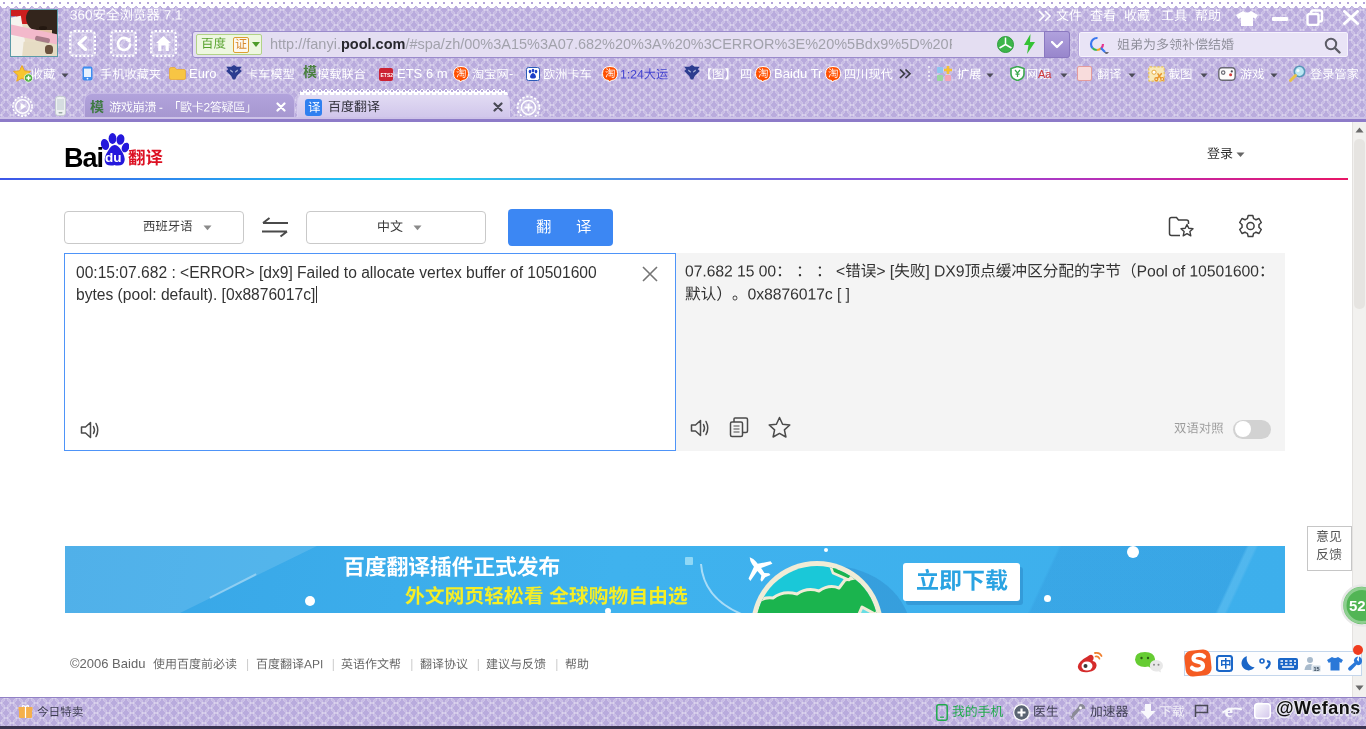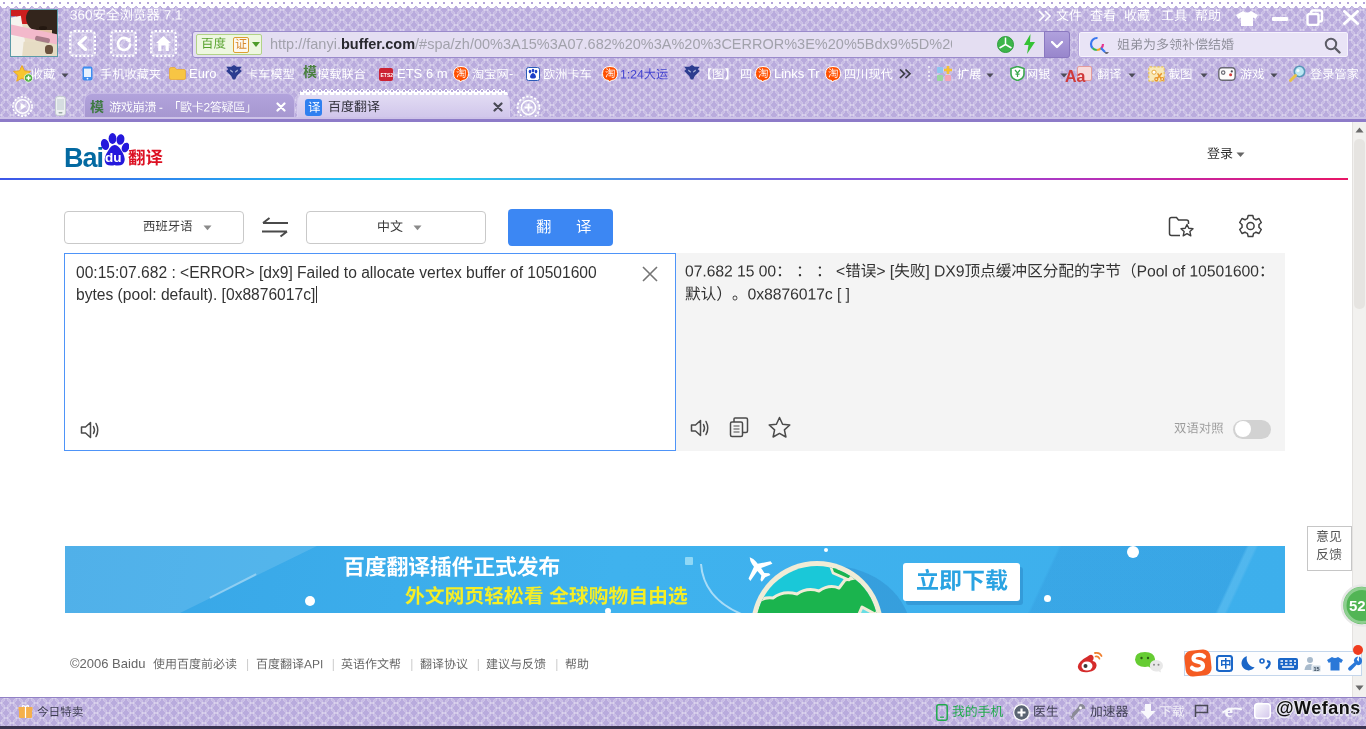--- a/index.html
+++ b/index.html
@@ -84,21 +84,21 @@
 <svg style="position:absolute;left:201px;top:37px;overflow:visible" width="28" height="17">
     <path transform="translate(0,10.69)" d="M2.2 -7V1H3.2V0.2H9.5V1H10.5V-7H6.2C6.4 -7.6 6.6 -8.3 6.7 -8.9H11.7V-9.8H0.8V-8.9H5.6C5.5 -8.3 5.4 -7.6 5.2 -7ZM3.2 -3H9.5V-0.7H3.2ZM3.2 -3.9V-6.2H9.5V-3.9Z M17.3 -8.1V-7H15.3V-6.2H17.3V-4.1H22.2V-6.2H24.2V-7H22.2V-8.1H21.3V-7H18.2V-8.1ZM21.3 -6.2V-4.9H18.2V-6.2ZM22 -2.5C21.4 -1.9 20.6 -1.4 19.7 -1C18.9 -1.4 18.1 -1.9 17.6 -2.5ZM15.5 -3.3V-2.5H17.1L16.7 -2.4C17.2 -1.7 17.9 -1.1 18.7 -0.6C17.5 -0.2 16.2 0 14.9 0.1C15 0.3 15.2 0.7 15.3 0.9C16.8 0.8 18.4 0.4 19.7 -0.1C20.9 0.5 22.4 0.8 24 1C24.1 0.8 24.3 0.4 24.5 0.2C23.1 0.1 21.9 -0.2 20.8 -0.6C21.9 -1.2 22.8 -2 23.3 -3L22.8 -3.4L22.6 -3.3ZM18.4 -10.3C18.6 -10 18.8 -9.6 18.9 -9.3H14.1V-5.9C14.1 -4 14 -1.3 13 0.6C13.2 0.7 13.6 0.9 13.8 1C14.8 -1 15 -3.9 15 -5.9V-8.4H24.4V-9.3H20C19.8 -9.7 19.6 -10.2 19.4 -10.6Z" fill="#55a12b"></path>
   </svg>
 <div class="ab" style="left:233px;top:36.5px;width:16px;height:16px;background:#fdf8ee;border:1px solid #dd9f33;border-radius:2px"></div>
 <svg style="position:absolute;left:235px;top:38px;overflow:visible" width="15" height="17">
     <path transform="translate(0,10.26)" d="M1.2 -9.2C1.9 -8.7 2.7 -7.9 3.1 -7.4L3.7 -8C3.3 -8.5 2.5 -9.3 1.8 -9.8ZM4.2 -0.4V0.5H11.5V-0.4H8.7V-4.3H11.1V-5.2H8.7V-8.3H11.3V-9.2H4.6V-8.3H7.8V-0.4H6.1V-6.1H5.3V-0.4ZM0.6 -6.3V-5.4H2.3V-1.3C2.3 -0.6 1.8 -0.2 1.6 0C1.8 0.1 2.1 0.4 2.2 0.6C2.4 0.4 2.7 0.1 4.7 -1.5C4.6 -1.7 4.5 -2 4.4 -2.3L3.2 -1.3V-6.3Z" fill="#d8882a"></path>
   </svg>
 <svg class="ab" style="left:252px;top:42px" width="9" height="6">
     <path d="M0 0 L8 0 L4 5 Z" fill="#4d9b2a"></path>
   </svg>
-<div class="ab" style="left:270px;top:36px;width:682px;height:18px;overflow:hidden;white-space:nowrap;font-size:14.5px;color:#a2a2ac">http://fanyi.<span style="color:#28282e;font-weight:bold">buffer.com</span>/#spa/zh/00%3A15%3A07.682%20%3A%20%3CERROR%3E%20%5Bdx9%5D%20Failed%20to%20allocate%20vertex</div>
+<div class="ab" style="left:270px;top:36px;width:682px;height:18px;overflow:hidden;white-space:nowrap;font-size:14.5px;color:#a2a2ac">http://fanyi.<span style="color:#28282e;font-weight:bold">pool.com</span>/#spa/zh/00%3A15%3A07.682%20%3A%20%3CERROR%3E%20%5Bdx9%5D%20Failed%20to%20allocate%20vertex</div>
 <svg class="ab" style="left:997px;top:36px" width="17" height="17">
     <circle cx="8.5" cy="8.5" r="8" fill="#3db54a"></circle>
 <g stroke="#fff" stroke-width="1.5" fill="none">
       <path d="M8.5 1.5 L8.5 8.5 M8.5 8.5 L14.5 12 M8.5 8.5 L2.5 12"></path>
     </g>
     <circle cx="8.5" cy="8.5" r="8" fill="none" stroke="#2f9e3e" stroke-width="1"></circle>
   </svg>
 <svg class="ab" style="left:1023px;top:34px" width="13" height="20">
     <path d="M7.5 0 L1 11 L5.5 11 L4 20 L12 8 L7 8 Z" fill="#35c235"></path>
   </svg>
@@ -196,21 +196,21 @@
   </svg>
 <svg style="position:absolute;left:700px;top:68px;overflow:visible" width="55" height="17">
     <path transform="translate(0,10.43)" d="M11.8 -10.3V-10.3H8.1V1H11.8V1C10.5 -0.1 9.4 -2.2 9.4 -4.6C9.4 -7.1 10.5 -9.1 11.8 -10.3Z M16.8 -3.4C17.8 -3.2 19 -2.8 19.7 -2.4L20.1 -3C19.4 -3.4 18.1 -3.8 17.2 -4ZM15.6 -1.9C17.2 -1.6 19.3 -1.2 20.5 -0.7L20.9 -1.4C19.7 -1.8 17.6 -2.3 16 -2.5ZM13.2 -9.7V1H14.1V0.5H22.5V1H23.4V-9.7ZM14.1 -0.4V-8.9H22.5V-0.4ZM17.3 -8.6C16.6 -7.6 15.6 -6.7 14.5 -6.1C14.7 -5.9 15.1 -5.7 15.2 -5.5C15.6 -5.8 15.9 -6.1 16.3 -6.4C16.7 -6 17.1 -5.6 17.6 -5.3C16.6 -4.8 15.4 -4.4 14.3 -4.2C14.5 -4.1 14.7 -3.7 14.8 -3.5C16 -3.8 17.2 -4.2 18.4 -4.8C19.4 -4.3 20.6 -3.9 21.7 -3.6C21.8 -3.8 22.1 -4.1 22.2 -4.3C21.2 -4.5 20.1 -4.8 19.1 -5.3C20.1 -5.9 20.8 -6.6 21.3 -7.4L20.8 -7.7L20.7 -7.7H17.5C17.7 -7.9 17.9 -8.1 18 -8.4ZM16.8 -6.9 16.9 -7H20.1C19.6 -6.5 19 -6.1 18.4 -5.7C17.8 -6 17.2 -6.4 16.8 -6.9Z M28.5 1V-10.3H24.8V-10.3C26.1 -9.1 27.2 -7.1 27.2 -4.6C27.2 -2.2 26.1 -0.1 24.8 1V1Z M41.1 -9.2V0.6H42V-0.4H50.1V0.5H51.1V-9.2ZM42 -1.2V-8.3H44.3C44.2 -5.3 44 -3.7 42.1 -2.9C42.3 -2.7 42.6 -2.4 42.7 -2.1C44.8 -3.2 45.1 -5 45.2 -8.3H46.9V-4.5C46.9 -3.5 47.1 -3.1 47.9 -3.1C48.1 -3.1 49 -3.1 49.3 -3.1C49.6 -3.1 49.9 -3.1 50 -3.2C50 -3.4 50 -3.7 49.9 -4C49.8 -3.9 49.4 -3.9 49.3 -3.9C49 -3.9 48.3 -3.9 48.1 -3.9C47.8 -3.9 47.8 -4.1 47.8 -4.5V-8.3H50.1V-1.2Z" fill="#ffffff"></path>
   </svg>
 <svg class="ab" style="left:755px;top:66px" width="16" height="16">
     <path d="M8 0.5 Q15.5 0.5 15.5 7.5 Q15.5 14 9.5 14.5 L7 16 L6.5 14.5 Q0.5 14 0.5 7.5 Q0.5 0.5 8 0.5 Z" fill="#ff5000" stroke="#fff" stroke-width="1"></path>
   </svg>
 <svg style="position:absolute;left:758px;top:68px;overflow:visible" width="13" height="15">
     <path transform="translate(0,8.98)" d="M1 -8.1C1.5 -7.8 2.3 -7.4 2.6 -7.1L3.1 -7.7C2.7 -8 2 -8.4 1.5 -8.7ZM0.4 -5.3C0.9 -5 1.6 -4.6 2 -4.3L2.5 -5C2.1 -5.2 1.4 -5.6 0.9 -5.8ZM0.7 0.1 1.4 0.6C1.9 -0.4 2.4 -1.7 2.8 -2.8L2.2 -3.2C1.8 -2.1 1.1 -0.7 0.7 0.1ZM4.4 -8.8C4 -7.5 3.2 -6.2 2.3 -5.4C2.5 -5.3 2.8 -5.1 3 -4.9C3.4 -5.4 3.8 -5.9 4.1 -6.5H8.9C8.9 -2 8.8 -0.4 8.5 -0C8.4 0.1 8.3 0.1 8.1 0.1C7.9 0.1 7.2 0.1 6.6 0.1C6.7 0.3 6.8 0.6 6.8 0.8C7.4 0.8 8 0.9 8.4 0.8C8.7 0.8 9 0.7 9.2 0.4C9.6 -0.1 9.6 -1.8 9.7 -6.8C9.7 -6.9 9.7 -7.2 9.7 -7.2H4.5C4.8 -7.7 5 -8.2 5.2 -8.6ZM3.7 -2.6V-0.7H7.9V-2.6H7.2V-1.3H6.2V-3.1H8.3V-3.7H6.2V-4.8H7.9V-5.4H5C5.2 -5.7 5.3 -5.9 5.4 -6.2L4.7 -6.4C4.4 -5.6 4 -4.8 3.4 -4.2C3.6 -4.1 3.9 -4 4.1 -3.9C4.3 -4.1 4.5 -4.4 4.7 -4.8H5.5V-3.7H3.2V-3.1H5.5V-1.3H4.4V-2.6Z" fill="#ffffff"></path>
   </svg>
-<div class="ab" style="left:774px;top:66px;font-size:13px;color:#ffffff">Links Tr</div>
+<div class="ab" style="left:774px;top:66px;font-size:13px;color:#ffffff">Baidu Tr</div>
 <svg class="ab" style="left:825px;top:66px" width="16" height="16">
     <path d="M8 0.5 Q15.5 0.5 15.5 7.5 Q15.5 14 9.5 14.5 L7 16 L6.5 14.5 Q0.5 14 0.5 7.5 Q0.5 0.5 8 0.5 Z" fill="#ff5000" stroke="#fff" stroke-width="1"></path>
   </svg>
 <svg style="position:absolute;left:828px;top:68px;overflow:visible" width="13" height="15">
     <path transform="translate(0,8.98)" d="M1 -8.1C1.5 -7.8 2.3 -7.4 2.6 -7.1L3.1 -7.7C2.7 -8 2 -8.4 1.5 -8.7ZM0.4 -5.3C0.9 -5 1.6 -4.6 2 -4.3L2.5 -5C2.1 -5.2 1.4 -5.6 0.9 -5.8ZM0.7 0.1 1.4 0.6C1.9 -0.4 2.4 -1.7 2.8 -2.8L2.2 -3.2C1.8 -2.1 1.1 -0.7 0.7 0.1ZM4.4 -8.8C4 -7.5 3.2 -6.2 2.3 -5.4C2.5 -5.3 2.8 -5.1 3 -4.9C3.4 -5.4 3.8 -5.9 4.1 -6.5H8.9C8.9 -2 8.8 -0.4 8.5 -0C8.4 0.1 8.3 0.1 8.1 0.1C7.9 0.1 7.2 0.1 6.6 0.1C6.7 0.3 6.8 0.6 6.8 0.8C7.4 0.8 8 0.9 8.4 0.8C8.7 0.8 9 0.7 9.2 0.4C9.6 -0.1 9.6 -1.8 9.7 -6.8C9.7 -6.9 9.7 -7.2 9.7 -7.2H4.5C4.8 -7.7 5 -8.2 5.2 -8.6ZM3.7 -2.6V-0.7H7.9V-2.6H7.2V-1.3H6.2V-3.1H8.3V-3.7H6.2V-4.8H7.9V-5.4H5C5.2 -5.7 5.3 -5.9 5.4 -6.2L4.7 -6.4C4.4 -5.6 4 -4.8 3.4 -4.2C3.6 -4.1 3.9 -4 4.1 -3.9C4.3 -4.1 4.5 -4.4 4.7 -4.8H5.5V-3.7H3.2V-3.1H5.5V-1.3H4.4V-2.6Z" fill="#ffffff"></path>
   </svg>
 <svg style="position:absolute;left:844px;top:68px;overflow:visible" width="51" height="17">
     <path transform="translate(0,10.43)" d="M1.1 -9.2V0.6H2V-0.4H10.2V0.5H11.1V-9.2ZM2 -1.2V-8.3H4.3C4.2 -5.3 4 -3.7 2.1 -2.9C2.3 -2.7 2.6 -2.4 2.7 -2.1C4.8 -3.2 5.1 -5 5.2 -8.3H6.9V-4.5C6.9 -3.5 7.1 -3.1 8 -3.1C8.1 -3.1 9 -3.1 9.3 -3.1C9.6 -3.1 9.9 -3.1 10 -3.2C10 -3.4 10 -3.7 10 -4C9.8 -3.9 9.5 -3.9 9.3 -3.9C9.1 -3.9 8.3 -3.9 8.1 -3.9C7.8 -3.9 7.8 -4.1 7.8 -4.5V-8.3H10.2V-1.2Z M14.1 -9.6V-5.4C14.1 -3.3 14 -1.2 12.5 0.4C12.8 0.6 13.1 0.9 13.3 1.1C14.9 -0.7 15.1 -3.1 15.1 -5.4V-9.6ZM18 -9.1V-0.1H18.9V-9.1ZM22.1 -9.6V1H23.1V-9.6Z M29.7 -9.7V-3.2H30.5V-8.8H34.2V-3.2H35.1V-9.7ZM24.9 -1.2 25.1 -0.3C26.3 -0.7 27.8 -1.1 29.3 -1.6L29.2 -2.4L27.6 -2V-5H28.9V-5.9H27.6V-8.6H29.1V-9.4H25.1V-8.6H26.7V-5.9H25.3V-5H26.7V-1.7C26 -1.5 25.4 -1.3 24.9 -1.2ZM31.9 -7.8V-5.5C31.9 -3.5 31.5 -1.2 28.5 0.4C28.6 0.5 28.9 0.8 29 1C31 -0 32 -1.5 32.5 -3V-0.4C32.5 0.4 32.8 0.7 33.6 0.7H34.7C35.8 0.7 35.9 0.2 36.1 -1.8C35.8 -1.8 35.5 -1.9 35.3 -2.1C35.2 -0.4 35.2 -0 34.7 -0H33.7C33.4 -0 33.3 -0.1 33.3 -0.5V-3.4H32.6C32.7 -4.1 32.8 -4.8 32.8 -5.4V-7.8Z M45.3 -9.6C46 -8.9 46.9 -8.1 47.3 -7.5L48 -8C47.6 -8.6 46.7 -9.4 46 -10ZM43.3 -10.1C43.3 -8.8 43.4 -7.6 43.5 -6.4L40.6 -6.1L40.7 -5.2L43.6 -5.6C44.1 -1.7 45.1 0.8 47.1 1C47.7 1 48.2 0.4 48.5 -1.7C48.3 -1.8 47.9 -2 47.7 -2.2C47.6 -0.8 47.4 -0.1 47.1 -0.1C45.7 -0.2 44.9 -2.4 44.5 -5.7L48.3 -6.1L48.1 -7L44.4 -6.6C44.3 -7.6 44.2 -8.8 44.2 -10.1ZM40.4 -10.1C39.6 -8.2 38.3 -6.3 36.9 -5.1C37 -4.9 37.3 -4.5 37.4 -4.2C38 -4.7 38.5 -5.4 39 -6V1H40V-7.4C40.5 -8.1 40.9 -9 41.3 -9.8Z" fill="#ffffff"></path>
   </svg>
 <svg class="ab" style="left:899px;top:68.5px" width="13" height="10">
@@ -233,21 +233,21 @@
     <path d="M7.5 0.5 L14 2.5 L14 8 Q14 12.5 7.5 14.5 Q1 12.5 1 8 L1 2.5 Z" fill="#fff" stroke="#3aa94e" stroke-width="1.6"></path>
     <path d="M5 4 L7.5 7 L10 4 M7.5 7 L7.5 11 M5.5 8.2 L9.5 8.2" stroke="#3aa94e" stroke-width="1.2" fill="none"></path>
   </svg>
 <svg style="position:absolute;left:1026px;top:68px;overflow:visible" width="27" height="17">
     <path transform="translate(0,10.43)" d="M2.4 -6.5C2.9 -5.9 3.5 -5.1 4.1 -4.3C3.6 -3 3 -1.9 2.1 -1.1C2.3 -1 2.7 -0.7 2.8 -0.6C3.6 -1.3 4.1 -2.3 4.6 -3.5C5 -2.9 5.3 -2.4 5.6 -1.9L6.2 -2.5C5.9 -3 5.5 -3.7 5 -4.4C5.3 -5.4 5.6 -6.5 5.8 -7.7L4.9 -7.8C4.8 -6.9 4.6 -6 4.4 -5.2C3.9 -5.9 3.4 -6.5 2.9 -7.1ZM5.9 -6.5C6.5 -5.9 7 -5.1 7.6 -4.3C7.1 -2.9 6.4 -1.8 5.5 -1C5.7 -0.9 6.1 -0.6 6.2 -0.5C7 -1.3 7.6 -2.2 8.1 -3.4C8.5 -2.7 8.9 -2.1 9.1 -1.5L9.7 -2.1C9.5 -2.7 9 -3.5 8.5 -4.4C8.8 -5.4 9 -6.5 9.2 -7.7L8.4 -7.8C8.2 -6.9 8.1 -6 7.9 -5.2C7.4 -5.8 7 -6.5 6.5 -7ZM1.1 -9.5V1H2V-8.6H10.2V-0.2C10.2 -0 10.2 0 9.9 0C9.7 0.1 8.9 0.1 8.1 0C8.2 0.3 8.4 0.7 8.4 0.9C9.5 1 10.2 0.9 10.6 0.8C11 0.6 11.2 0.3 11.2 -0.2V-9.5Z M22.3 -6.7V-5.2H18.7V-6.7ZM22.3 -7.4H18.7V-8.9H22.3ZM17.8 1C18 0.8 18.4 0.7 20.9 0C20.9 -0.2 20.9 -0.6 20.9 -0.8L18.7 -0.3V-4.4H19.8C20.4 -1.9 21.5 -0 23.4 0.9C23.6 0.6 23.8 0.3 24 0.1C23.1 -0.3 22.3 -1 21.7 -1.9C22.4 -2.2 23.2 -2.8 23.8 -3.3L23.2 -4C22.7 -3.5 22 -2.9 21.3 -2.5C21 -3.1 20.8 -3.7 20.6 -4.4H23.2V-9.7H17.8V-0.6C17.8 -0.1 17.6 0.1 17.4 0.2C17.5 0.4 17.7 0.8 17.8 1ZM14.4 -10.2C14 -9.1 13.3 -8 12.6 -7.3C12.8 -7.1 13 -6.6 13.1 -6.4C13.5 -6.8 13.9 -7.4 14.3 -8H17.1V-8.9H14.7C14.9 -9.2 15.1 -9.6 15.2 -10ZM14.5 0.9C14.7 0.7 15.1 0.5 17.4 -0.7C17.3 -0.9 17.3 -1.2 17.2 -1.5L15.5 -0.6V-3.4H17.3V-4.2H15.5V-5.8H17V-6.7H13.5V-5.8H14.6V-4.2H12.9V-3.4H14.6V-0.7C14.6 -0.2 14.3 0 14.2 0.1C14.3 0.3 14.5 0.7 14.5 0.9Z" fill="#ffffff"></path>
   </svg>
 <svg class="ab" style="left:1060px;top:72.5px" width="8" height="5">
     <path d="M0.5 0.5 L7.5 0.5 L4 4.5 Z" fill="#4c4c58"></path>
   </svg>
 <div class="ab" style="left:1077px;top:66px;width:15px;height:15px;background:#f8dcdc;border:1px solid #e49c9c;border-radius:2px"></div>
-<div class="ab" style="left:1065px;top:67.5px;font-size:16px;font-weight:bold;color:#d03a3a">Aa</div>
+<div class="ab" style="left:1038px;top:67.5px;font-size:11px;font-weight:normal;color:#d03a3a">Aa</div>
 <svg style="position:absolute;left:1097px;top:68px;overflow:visible" width="27" height="17">
     <path transform="translate(0,10.43)" d="M6.2 -7.5C6.6 -6.7 6.9 -5.7 7 -5.1L7.7 -5.3C7.5 -5.9 7.2 -6.9 6.8 -7.7ZM9 -7.5C9.3 -6.8 9.6 -5.7 9.7 -5.1L10.4 -5.3C10.3 -5.9 9.9 -6.9 9.6 -7.7ZM4.9 -9C4.8 -8.5 4.5 -7.8 4.2 -7.3H3.8V-9.2C4.6 -9.3 5.3 -9.4 5.8 -9.5L5.3 -10.2C4.2 -9.9 2.3 -9.7 0.7 -9.6C0.8 -9.4 0.9 -9.1 0.9 -8.9C1.6 -9 2.3 -9 3 -9.1V-7.3H0.6V-6.6H2.7C2.1 -5.8 1.2 -4.9 0.4 -4.5C0.6 -4.3 0.8 -3.9 0.8 -3.7L1 -3.8V1H1.7V0.3H5V0.8H5.7V-3.9H1.1C1.8 -4.4 2.5 -5.2 3 -5.9V-4.1H3.8V-5.9C4.4 -5.4 5.3 -4.7 5.6 -4.4L6.1 -5.1C5.8 -5.3 4.5 -6.2 3.9 -6.6H5.9V-7.3H4.9C5.2 -7.7 5.4 -8.3 5.6 -8.8ZM1.2 -8.7C1.4 -8.2 1.6 -7.7 1.7 -7.3L2.4 -7.5C2.3 -7.9 2 -8.4 1.8 -8.8ZM3.1 -1.5V-0.5H1.7V-1.5ZM3.8 -1.5H5V-0.5H3.8ZM3.1 -2.2H1.7V-3.2H3.1ZM3.8 -2.2V-3.2H5V-2.2ZM6 -2.4 6.4 -1.8C6.9 -2.3 7.4 -2.8 7.9 -3.4V-0.1C7.9 0.1 7.8 0.1 7.7 0.1C7.6 0.1 7.1 0.1 6.7 0.1C6.8 0.3 6.9 0.7 6.9 0.9C7.6 0.9 8 0.9 8.3 0.8C8.6 0.6 8.6 0.4 8.6 -0.1V-9.7H6.2V-8.9H7.9V-4.4C7.2 -3.6 6.5 -2.9 6 -2.4ZM8.8 -2.6 9.2 -1.9C9.7 -2.4 10.1 -2.9 10.6 -3.4V-0.1C10.6 0.1 10.5 0.1 10.4 0.1C10.2 0.1 9.8 0.1 9.3 0.1C9.4 0.3 9.5 0.7 9.6 0.9C10.2 0.9 10.7 0.9 11 0.8C11.3 0.6 11.4 0.4 11.4 -0.1V-9.7H8.9V-8.9H10.6V-4.4C9.9 -3.7 9.3 -3 8.8 -2.6Z M13.4 -9.5C14 -8.9 14.6 -8 14.8 -7.4L15.6 -7.9C15.3 -8.5 14.7 -9.3 14.1 -10ZM19.7 -5V-4H17.2V-3.1H19.7V-1.8H16.6V-1.5L16.4 -2L15.4 -1.2V-6.4H12.8V-5.6H14.5V-1.2C14.5 -0.6 14.1 -0.2 13.9 0C14 0.1 14.3 0.5 14.4 0.7C14.6 0.5 14.8 0.2 16.6 -1.1V-1H19.7V1H20.6V-1H23.8V-1.8H20.6V-3.1H23V-4H20.6V-5ZM22 -8.8C21.5 -8.1 20.9 -7.5 20.2 -7C19.5 -7.5 18.9 -8.1 18.5 -8.8ZM16.7 -9.6V-8.8H17.6C18.1 -7.9 18.7 -7.2 19.4 -6.6C18.4 -6 17.2 -5.5 16.1 -5.3C16.3 -5.1 16.5 -4.7 16.6 -4.5C17.8 -4.8 19.1 -5.3 20.2 -6C21.1 -5.4 22.3 -4.9 23.5 -4.6C23.6 -4.8 23.9 -5.2 24.1 -5.4C22.9 -5.6 21.9 -6 20.9 -6.5C21.9 -7.3 22.8 -8.2 23.3 -9.3L22.7 -9.6L22.6 -9.6Z" fill="#ffffff"></path>
   </svg>
 <svg class="ab" style="left:1128px;top:72.5px" width="8" height="5">
     <path d="M0.5 0.5 L7.5 0.5 L4 4.5 Z" fill="#4c4c58"></path>
   </svg>
 <svg class="ab" style="left:1148px;top:66px" width="17" height="16">
     <rect x="0.8" y="0.8" width="15.4" height="14.4" rx="1" fill="#f9e9b8" stroke="#e8c35a" stroke-width="1.2" stroke-dasharray="2.2 1.6"></rect>
 <circle cx="6" cy="6.2" r="2.1" fill="#fff" stroke="#e8a93a"></circle>
     <path d="M9 12.8 L13.8 7.2 M9.6 7.4 L13 12.6" stroke="#e8952c" stroke-width="1.5"></path>
@@ -315,21 +315,21 @@
     <path d="M1.5 1.5 L8.5 8.5 M8.5 1.5 L1.5 8.5" stroke="#4a4a56" stroke-width="2.2" stroke-linecap="round"></path>
   </svg>
 <svg class="ab" style="left:515px;top:94px" width="27" height="27">
 <circle cx="13.5" cy="13.5" r="11" fill="rgba(255,255,255,.18)" stroke="#fff" stroke-width="1.8" stroke-dasharray="2.4 1.7"></circle>
 <circle cx="13.5" cy="13.5" r="7" fill="none" stroke="#fff" stroke-width="1.5"></circle>
 <path d="M13.5 9.5 L13.5 17.5 M9.5 13.5 L17.5 13.5" stroke="#fff" stroke-width="1.8"></path>
   </svg>
 <div class="ab" style="left:0;top:117px;width:1366px;height:1.5px;background:#cdc2e8"></div>
 <div class="ab" style="left:0;top:118.5px;width:1366px;height:3.5px;background:#8d7bc8"></div>
 <div class="ab" style="left:0;top:122px;width:1352px;height:575px;background:#fff"></div>
-<div class="ab" style="left:64px;top:143px;font-family:'Liberation Sans',sans-serif;font-weight:bold;font-size:27px;color:#0369a1;letter-spacing:-1px">Bai</div>
+<div class="ab" style="left:64px;top:143px;font-family:'Liberation Sans',sans-serif;font-weight:bold;font-size:27px;color:#000000;letter-spacing:-1px">Bai</div>
 <svg class="ab" style="left:97px;top:132px" width="32" height="36">
 <ellipse cx="8" cy="12.5" rx="4" ry="5.6" fill="#2418dc" transform="rotate(-14 8 12.5)"></ellipse>
 <ellipse cx="15.5" cy="6.5" rx="3.9" ry="5.4" fill="#2418dc"></ellipse>
 <ellipse cx="23.5" cy="7.5" rx="3.9" ry="5.4" fill="#2418dc" transform="rotate(10 23.5 7.5)"></ellipse>
 <ellipse cx="28.5" cy="15.5" rx="3.6" ry="5" fill="#2418dc" transform="rotate(22 28.5 15.5)"></ellipse>
 <path d="M17.5 13 Q21 13 24 18 Q28.5 24.5 27.5 29 Q26.5 33.5 21 33.5 Q18.5 33.5 17.5 33 Q16.5 33.5 14 33.5 Q8.5 33.5 7.8 29 Q7.2 24.5 11 19 Q14 13 17.5 13 Z" fill="#2418dc"></path>
   </svg>
 <svg class="ab" style="left:105px;top:149px" width="22" height="17">
     <text x="0" y="13" font-family="Liberation Sans" font-weight="bold" font-size="13.5" fill="#fff">du</text>
   </svg>

